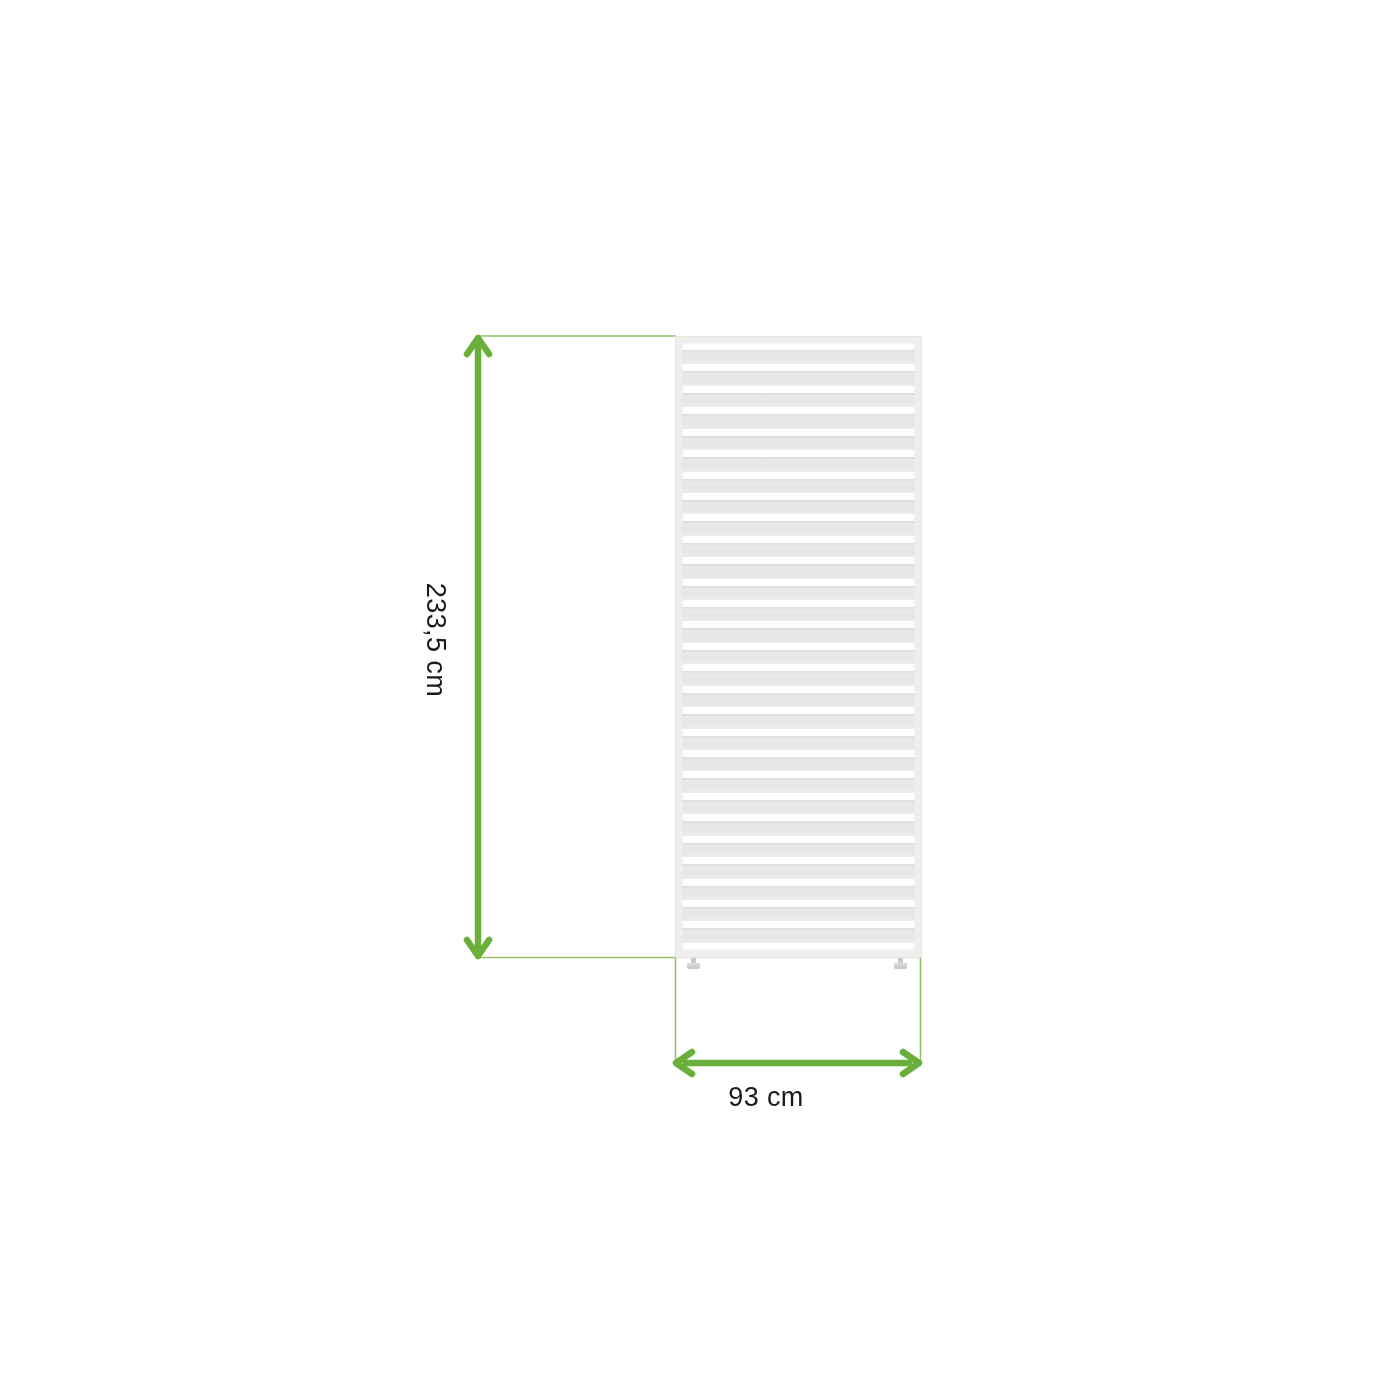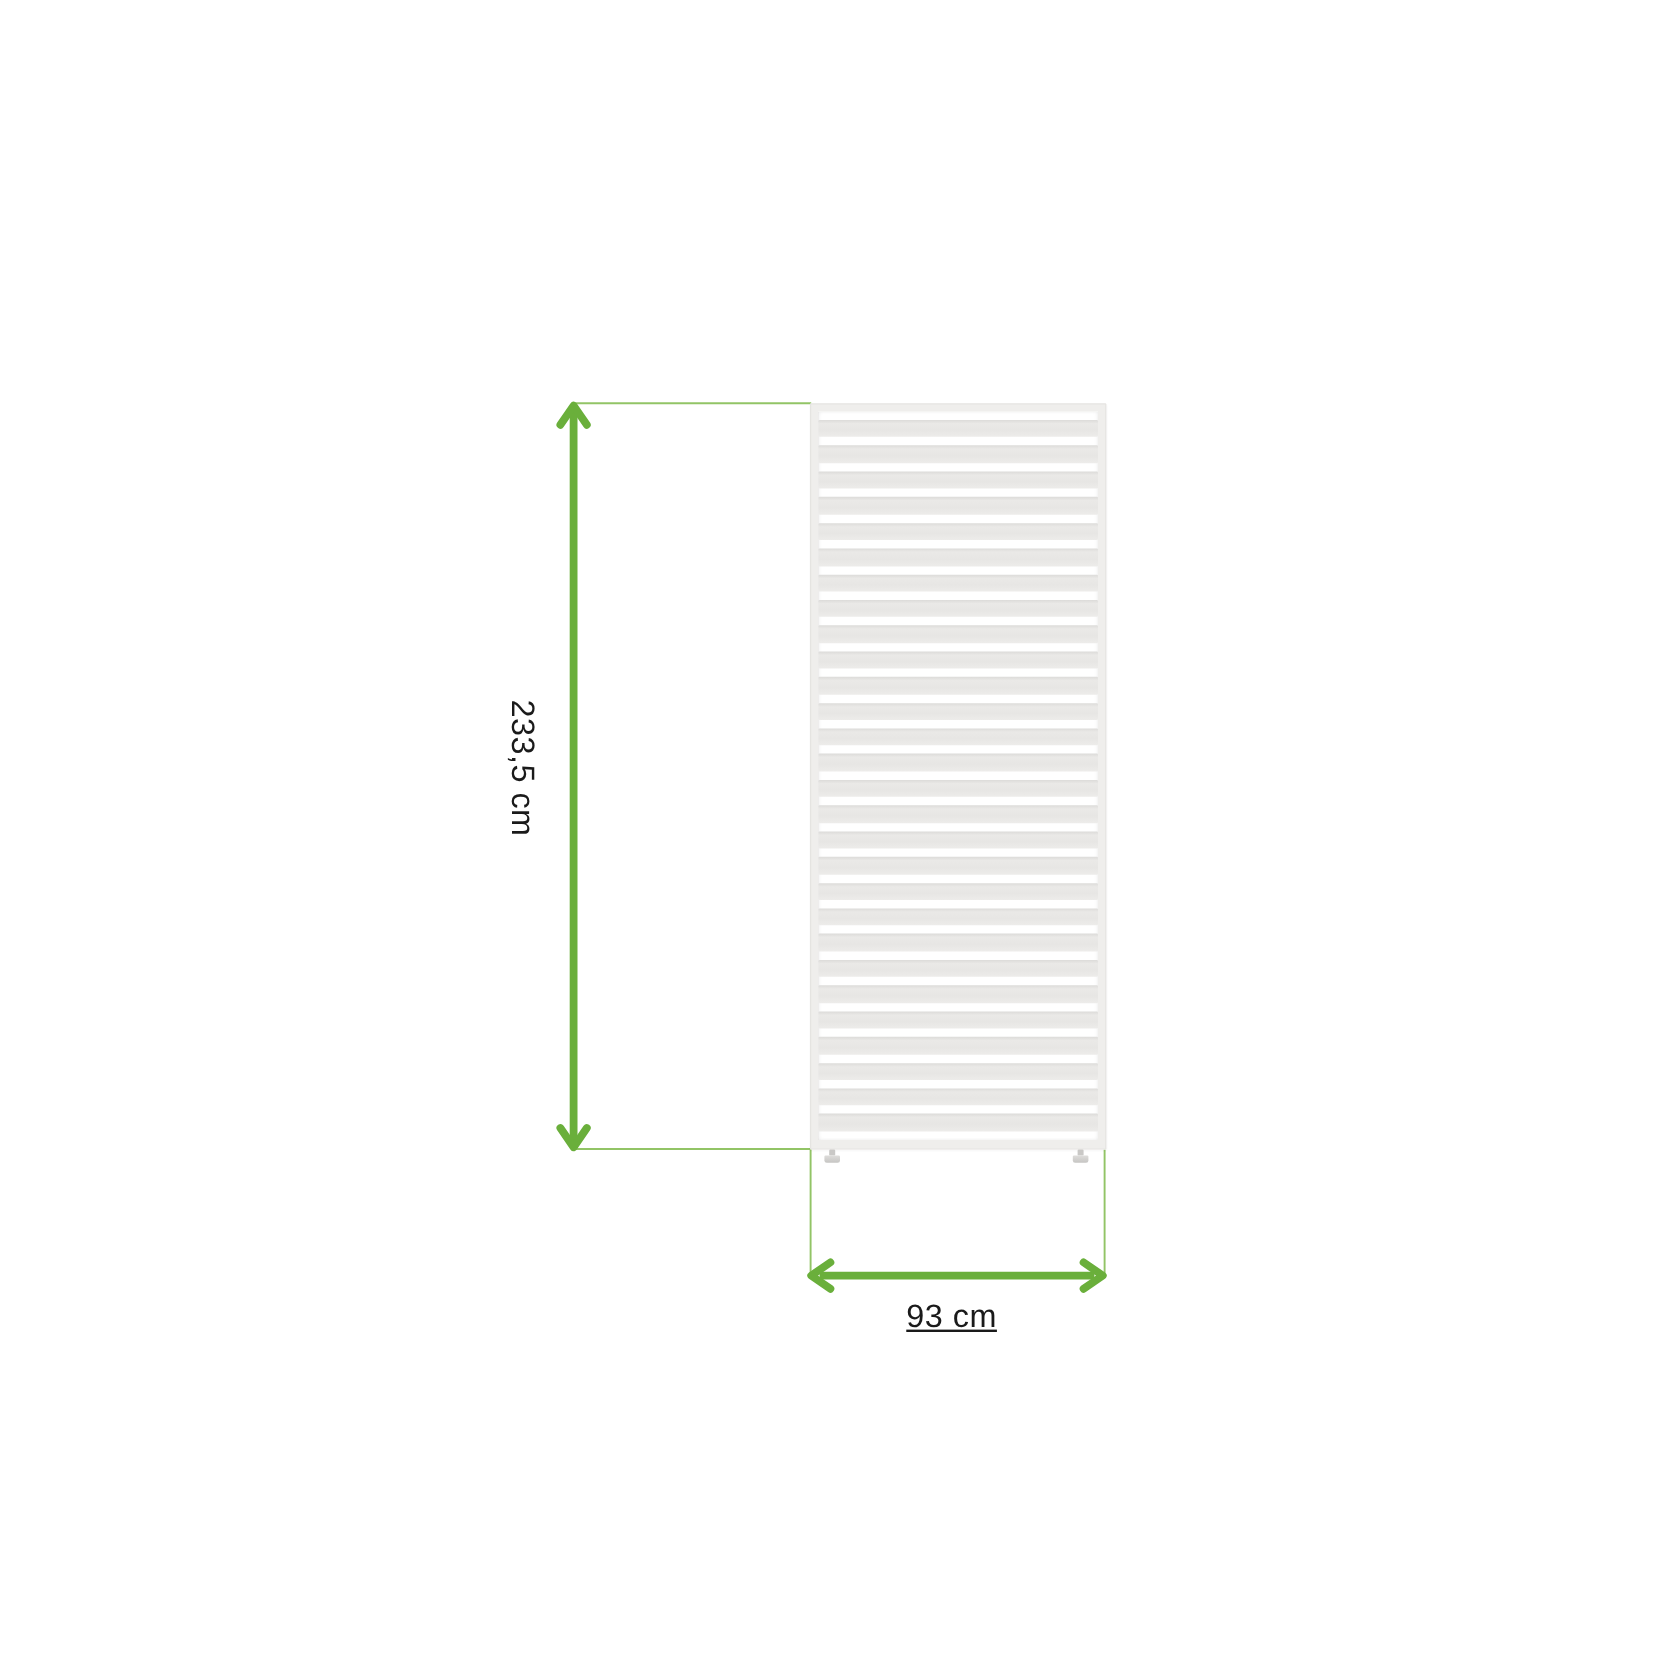--- a/index.html
+++ b/index.html
@@ -47,21 +47,21 @@
   .foot-left{left:12px;}
   .foot-right{left:219px;}
   .foot .stem{width:5px;height:5px;margin:0 auto;background:var(--foot-gray);border-radius:1px;}
   .foot .base{width:13px;height:6px;background:linear-gradient(#dddcda,#c6c5c3);border-radius:1px 1px 2px 2px;}
   .dim-label{
     position:absolute;width:160px;height:32px;line-height:32px;
     font-size:27px;font-weight:500;letter-spacing:0.4px;
     color:var(--label-text);text-align:center;white-space:nowrap;
   }
   .dim-label.vertical{left:356px;top:624px;transform:rotate(90deg);}
-  .dim-label.horizontal{left:713px;top:1081px;text-decoration:underline;}
+  .dim-label.horizontal{left:686px;top:1081px;}
 </style>
 </head>
 <body>
 
 <div class="canvas">
 
   <svg class="dims" viewBox="0 0 1400 1400">
     <line class="thin" x1="478" y1="336" x2="676" y2="336"></line>
     <line class="thin" x1="478" y1="957.5" x2="676" y2="957.5"></line>
     <line class="thin" x1="675.5" y1="958" x2="675.5" y2="1063"></line>

